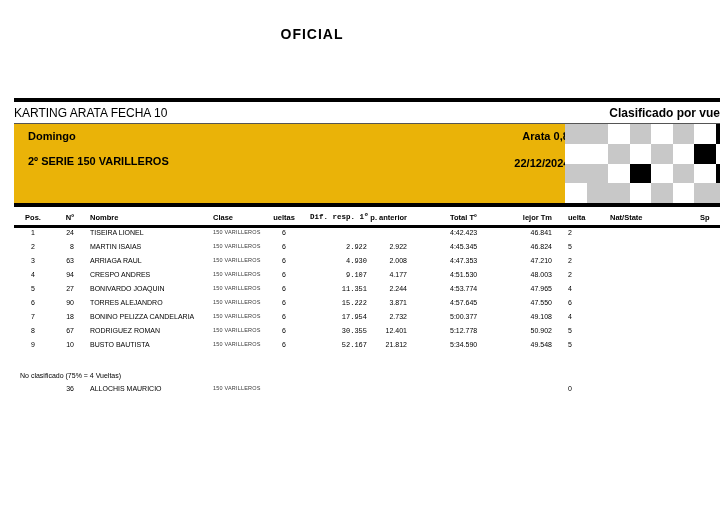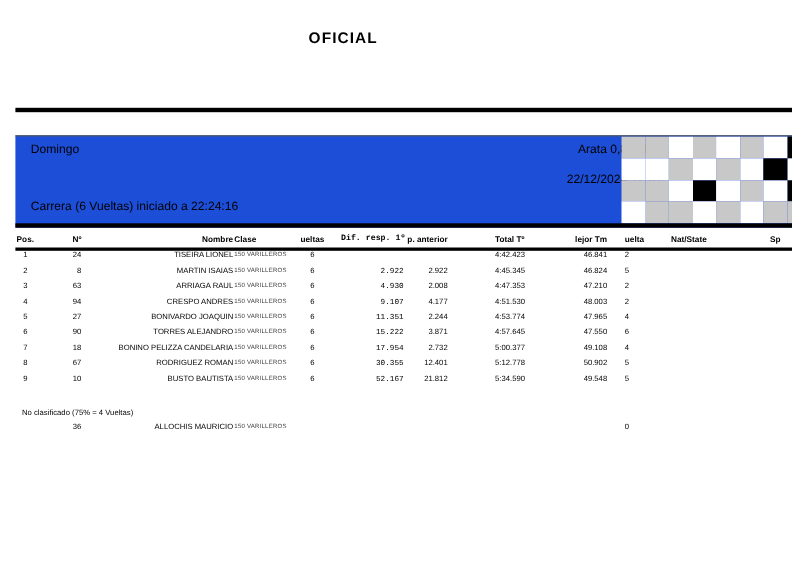--- a/index.html
+++ b/index.html
@@ -13,44 +13,44 @@
     font-size:14px;font-weight:bold;letter-spacing:1px;
   }
   .rule-top{position:absolute;left:14px;right:0;top:98px;height:4px;background:#000;}
   .title-row{
     position:absolute;left:14px;right:0;top:104px;height:18px;
     display:flex;justify-content:space-between;align-items:center;font-size:12px;
   }
   .title-left{white-space:nowrap;}
   .title-right{font-weight:bold;white-space:nowrap;overflow:hidden;}
   .band{
-    position:absolute;left:14px;right:0;top:123px;height:79px;background:#1d4ed8;
-    border-top:1px solid #555;border-bottom:4px solid #000;overflow:hidden;
+    position:absolute;left:14px;right:0;top:123px;height:79px;background:#eab308;
+    border-top:1px solid #555;border-bottom:4px solid #000;overflow:hidden;font-weight:bold;
   }
   .band-text{position:absolute;font-size:11px;white-space:nowrap;}
   .bt-day{left:14px;top:6px;}
   .bt-series{left:14px;top:31px;}
   .bt-race{left:14px;top:58px;}
   .bt-track{right:120px;top:6px;text-align:right;}
   .bt-datetime{right:120px;top:33px;text-align:right;}
   .checker{
     position:absolute;left:551px;top:0;display:grid;
     grid-template-columns:repeat(8,21.5px);grid-template-rows:repeat(4,19.75px);
   }
   .checker div{width:21.5px;height:19.75px;}
   
   .thead{position:absolute;left:0;right:0;top:213px;height:12px;font-size:7.5px;font-weight:bold;}
   .thead-rule{position:absolute;left:14px;right:0;top:225px;height:3px;background:#000;}
   .tbody{position:absolute;left:0;right:0;top:229px;}
   .trow{position:relative;height:14px;font-size:7px;}
   .cell{position:absolute;top:0;white-space:nowrap;overflow:visible;}
   .hcell{position:absolute;top:0;white-space:nowrap;}
-  .c-pos  {left:5px;width:36px;text-align:center;}
+  .c-pos  {left:15px;width:36px;text-align:center;}
   .c-num  {left:50px;width:24px;text-align:right;}
-  .c-name {left:90px;width:122px;text-align:right;}
+  .c-name {left:90px;width:122px;text-align:left;}
   .c-clase{left:213px;width:62px;text-align:left;font-size:5.5px;color:#3a3a3a;letter-spacing:0.2px;}
   .hd .c-clase{font-size:7.5px;color:#000;letter-spacing:0;}
   .c-laps {left:268px;width:32px;text-align:center;}
   .c-dif  {left:310px;width:57px;text-align:right;font-family:Liberation Mono, monospace;}
   .c-prev {left:352px;width:55px;text-align:right;}
   .c-total{left:450px;width:57px;text-align:left;}
   .c-best {left:512px;width:40px;text-align:right;}
   .c-lap  {left:568px;width:30px;text-align:left;}
   .c-nat  {left:610px;width:70px;text-align:left;}
   .c-sp   {left:700px;width:20px;text-align:left;}
@@ -59,24 +59,28 @@
 </style>
 </head>
 <body>
 
 <div class="page">
 
   <div class="doc-title">OFICIAL</div>
 
   <div class="rule-top"></div>
 
+  <div class="title-row">
+    <span class="title-left">KARTING ARATA FECHA 10</span>
+    <span class="title-right">Clasificado por vue</span>
+  </div>
 
   <div class="band">
     <span class="band-text bt-day">Domingo</span>
-    <span class="band-text bt-race">Carrera (6 Vueltas) iniciado a 22:24:16</span>
+    <span class="band-text bt-series">2º SERIE 150 VARILLEROS</span>
     <span class="band-text bt-track">Arata 0,810 km</span>
     <span class="band-text bt-datetime">22/12/2024 11:10</span>
     <div class="checker" id="checker">
         <div style="background: rgb(200, 200, 200);"></div>
         <div style="background: rgb(200, 200, 200);"></div>
         <div style="background: rgb(255, 255, 255);"></div>
         <div style="background: rgb(200, 200, 200);"></div>
         <div style="background: rgb(255, 255, 255);"></div>
         <div style="background: rgb(200, 200, 200);"></div>
         <div style="background: rgb(255, 255, 255);"></div>

